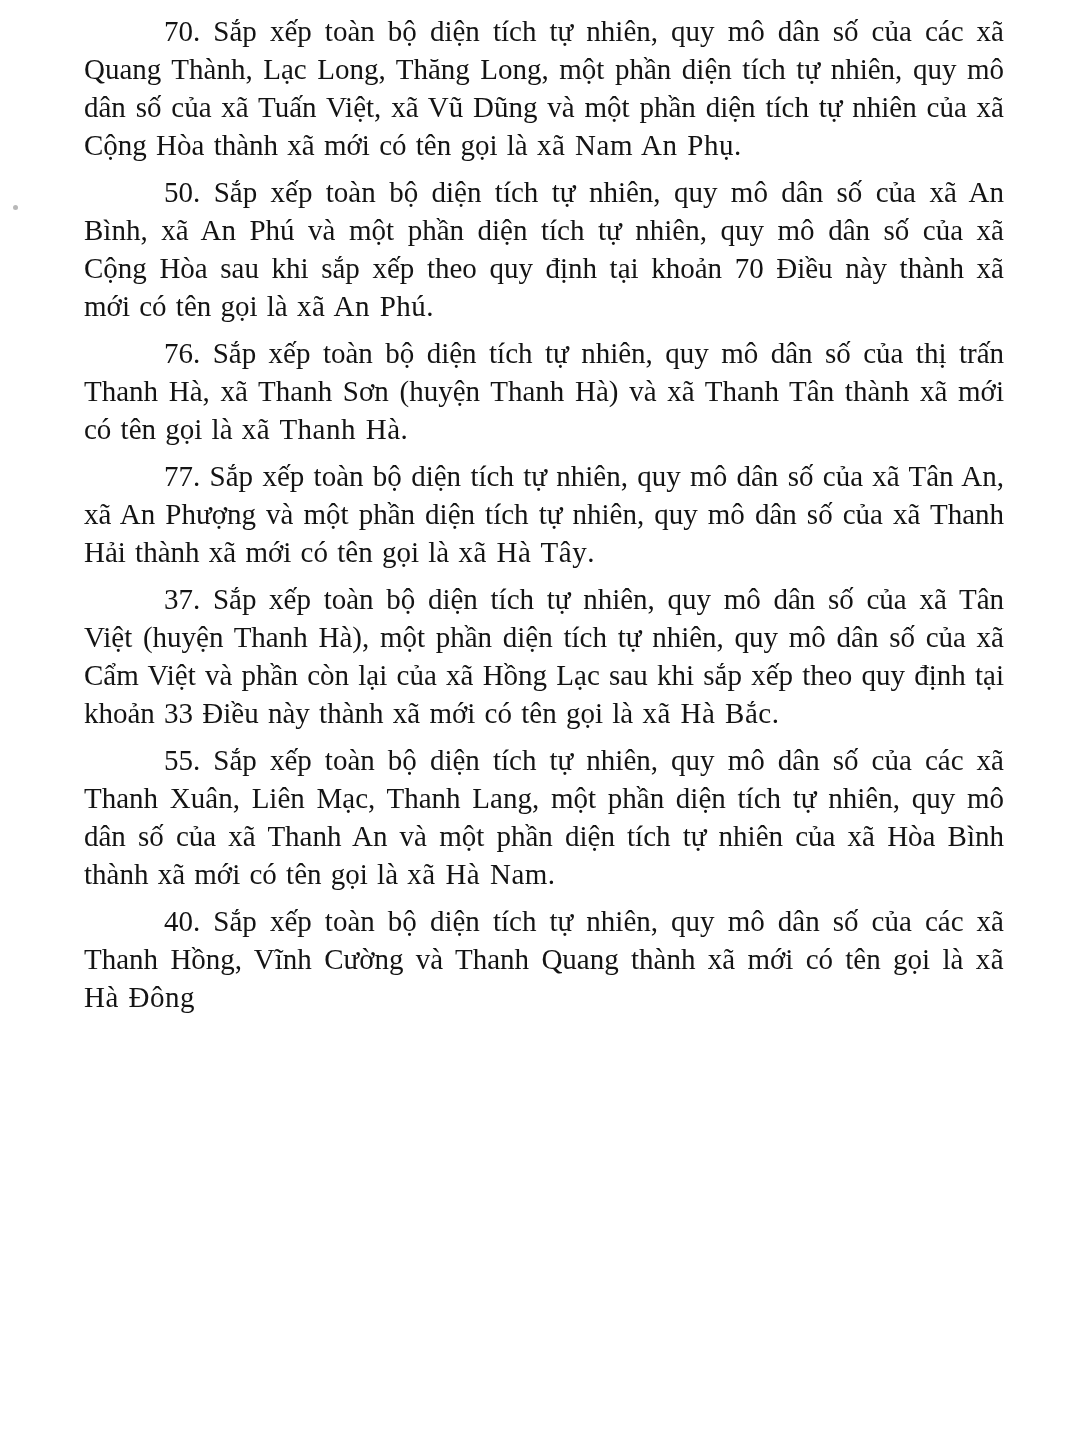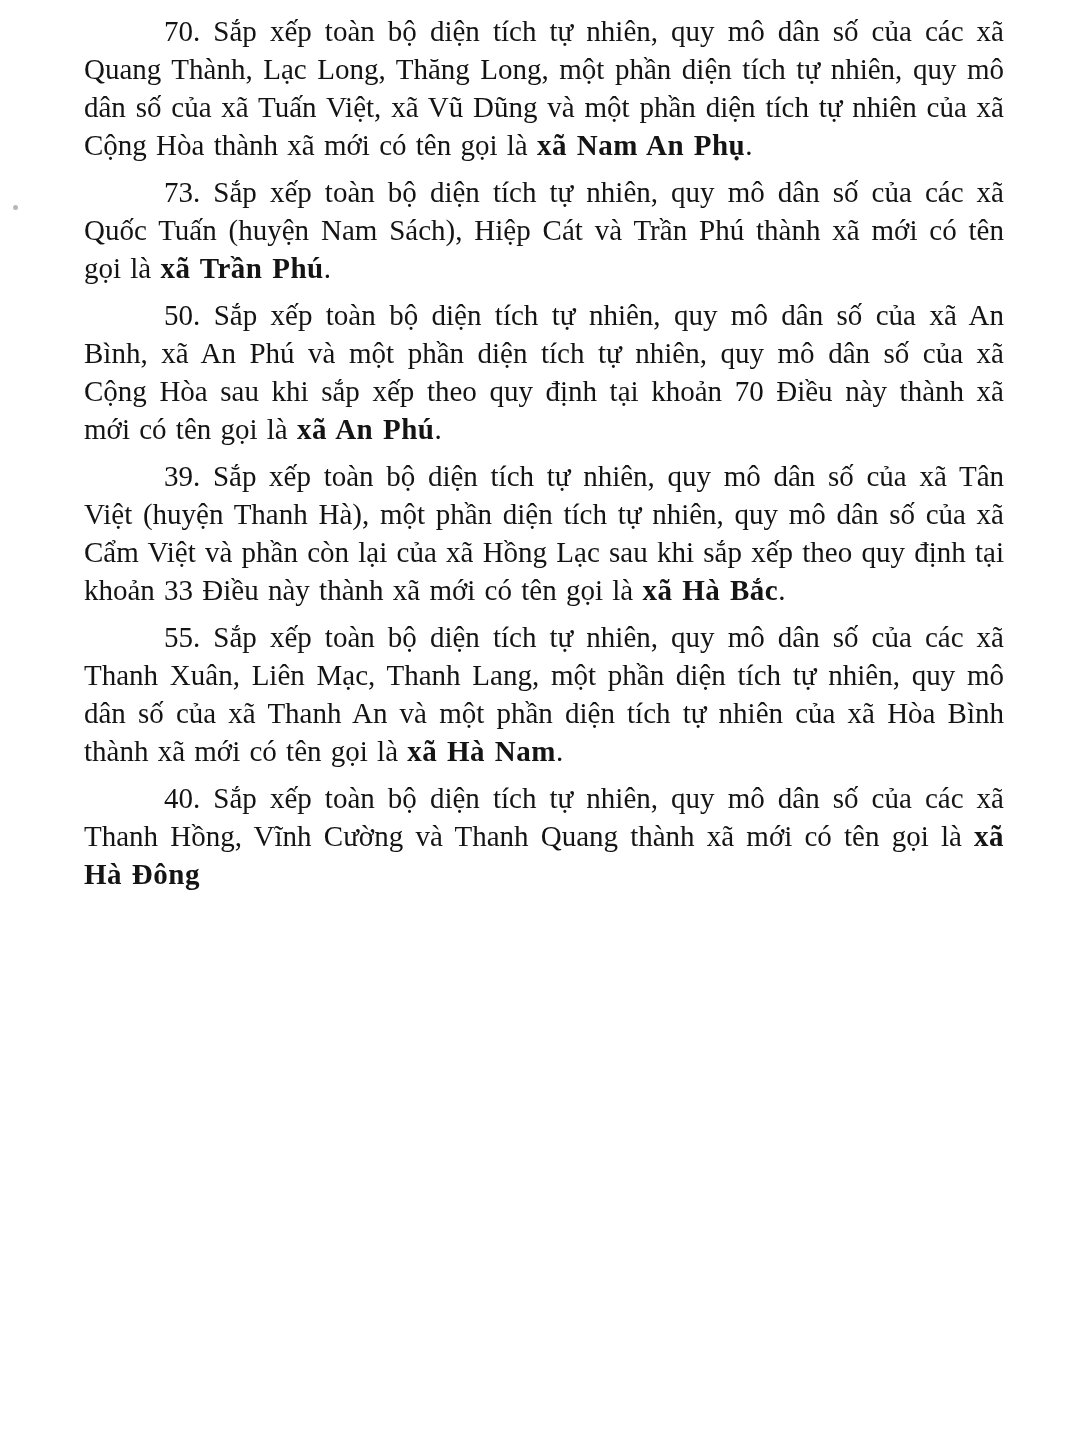--- a/index.html
+++ b/index.html
@@ -23,21 +23,21 @@
   .clause {
     margin: 0 0 9px 0;
     text-indent: 80px;
     text-align: justify;
     word-spacing: 2px;
   }
   .clause .num {
     white-space: pre;
   }
   .clause strong {
-    font-weight: bold;
+    font-weight: normal;
     letter-spacing: 0.5px;
   }
   .scan-speck {
     position: absolute;
     left: 13px;
     top: 205px;
     width: 5px;
     height: 5px;
     border-radius: 50%;
     background: #9a9a9a;
@@ -47,27 +47,28 @@
 </head>
 <body>
 
 <div class="page">
   <span class="scan-speck"></span>
   <div id="clauses">
   <p class="clause"><span class="num">70.</span><span> Sắp xếp toàn bộ diện tích tự nhiên, quy mô dân số của các xã Quang Thành, Lạc Long, Thăng Long, một phần diện tích tự nhiên, quy mô dân số của xã Tuấn Việt, xã Vũ Dũng và một phần diện tích tự nhiên của xã Cộng Hòa thành xã mới có tên gọi là </span><strong>xã Nam An Phụ</strong><span>.</span></p>
 
 
 
-  <p class="clause"><span class="num">73.</span><span> Sắp xếp toàn bộ diện tích tự nhiên, quy mô dân số của các xã Quốc Tuấn (huyện Nam Sách), Hiệp Cát và Trần Phú thành xã mới có tên gọi là </span><strong>xã Trần Phú</strong><span>.</span></p>
 
 
   <p class="clause"><span class="num">50.</span><span> Sắp xếp toàn bộ diện tích tự nhiên, quy mô dân số của xã An Bình, xã An Phú và một phần diện tích tự nhiên, quy mô dân số của xã Cộng Hòa sau khi sắp xếp theo quy định tại khoản 70 Điều này thành xã mới có tên gọi là </span><strong>xã An Phú</strong><span>.</span></p>
 
+  <p class="clause"><span class="num">76.</span><span> Sắp xếp toàn bộ diện tích tự nhiên, quy mô dân số của thị trấn Thanh Hà, xã Thanh Sơn (huyện Thanh Hà) và xã Thanh Tân thành xã mới có tên gọi là </span><strong>xã Thanh Hà</strong><span>.</span></p>
 
+  <p class="clause"><span class="num">77.</span><span> Sắp xếp toàn bộ diện tích tự nhiên, quy mô dân số của xã Tân An, xã An Phượng và một phần diện tích tự nhiên, quy mô dân số của xã Thanh Hải thành xã mới có tên gọi là </span><strong>xã Hà Tây</strong><span>.</span></p>
 
-  <p class="clause"><span class="num">39.</span><span> Sắp xếp toàn bộ diện tích tự nhiên, quy mô dân số của xã Tân Việt (huyện Thanh Hà), một phần diện tích tự nhiên, quy mô dân số của xã Cẩm Việt và phần còn lại của xã Hồng Lạc sau khi sắp xếp theo quy định tại khoản 33 Điều này thành xã mới có tên gọi là </span><strong>xã Hà Bắc</strong><span>.</span></p>
+  <p class="clause"><span class="num">37.</span><span> Sắp xếp toàn bộ diện tích tự nhiên, quy mô dân số của xã Tân Việt (huyện Thanh Hà), một phần diện tích tự nhiên, quy mô dân số của xã Cẩm Việt và phần còn lại của xã Hồng Lạc sau khi sắp xếp theo quy định tại khoản 33 Điều này thành xã mới có tên gọi là </span><strong>xã Hà Bắc</strong><span>.</span></p>
 
   <p class="clause"><span class="num">55.</span><span> Sắp xếp toàn bộ diện tích tự nhiên, quy mô dân số của các xã Thanh Xuân, Liên Mạc, Thanh Lang, một phần diện tích tự nhiên, quy mô dân số của xã Thanh An và một phần diện tích tự nhiên của xã Hòa Bình thành xã mới có tên gọi là </span><strong>xã Hà Nam</strong><span>.</span></p>
 
   <p class="clause"><span class="num">40.</span><span> Sắp xếp toàn bộ diện tích tự nhiên, quy mô dân số của các xã Thanh Hồng, Vĩnh Cường và Thanh Quang thành xã mới có tên gọi là </span><strong>xã Hà Đông</strong></p>
 
 </div>
 </div>
 
 </body></html>

